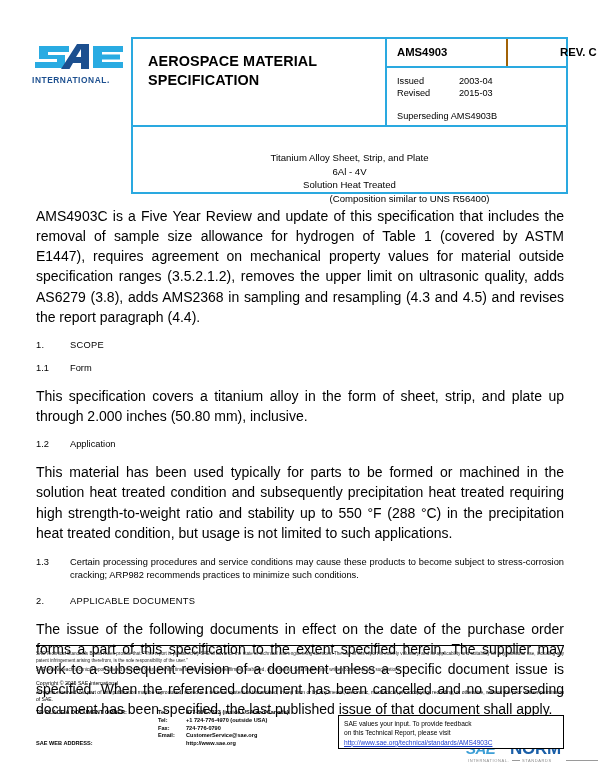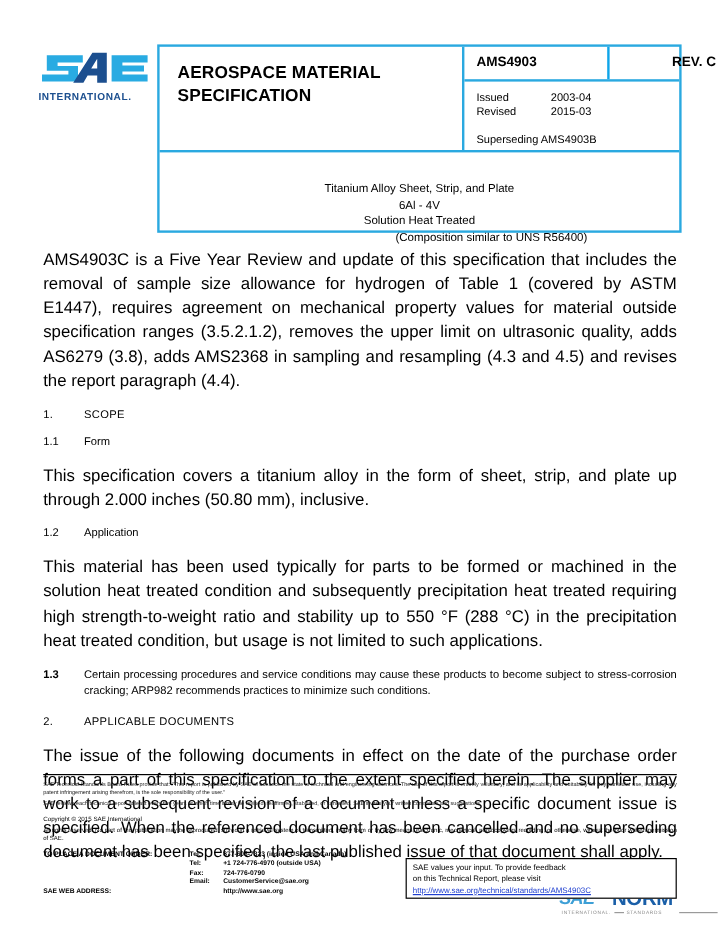--- a/index.html
+++ b/index.html
@@ -97,21 +97,21 @@
     height: 29px;
     box-sizing: border-box;
     border-bottom: 2px solid #2aa9e0;
   }
   .hdr-num {
     position: absolute;
     left: 0; top: 0;
     width: 121px;
     height: 27px;
     box-sizing: border-box;
-    border-right: 2px solid #0ea5e9;
+    border-right: 2px solid #a16207;
     font-size: 11.3px;
     font-weight: bold;
     padding: 7px 0 0 10px;
   }
   .hdr-rev {
     position: absolute;
     left: 121px; top: 0;
     width: 58px;
     height: 27px;
     box-sizing: border-box;
@@ -182,21 +182,20 @@
   .sec {
     margin: 0 0 13px 0;
     font-size: 9.3px;
     line-height: 1.44;
     position: relative;
   }
   .sec .num {
     position: absolute;
     left: 0;
     top: 0;
-    font-weight: bold;
   }
   .sec .txt {
     display: block;
     padding-left: 34px;
     text-align: justify;
   }
   .sec-head {
     margin: 0 0 13px 0;
     font-size: 9.3px;
     position: relative;

